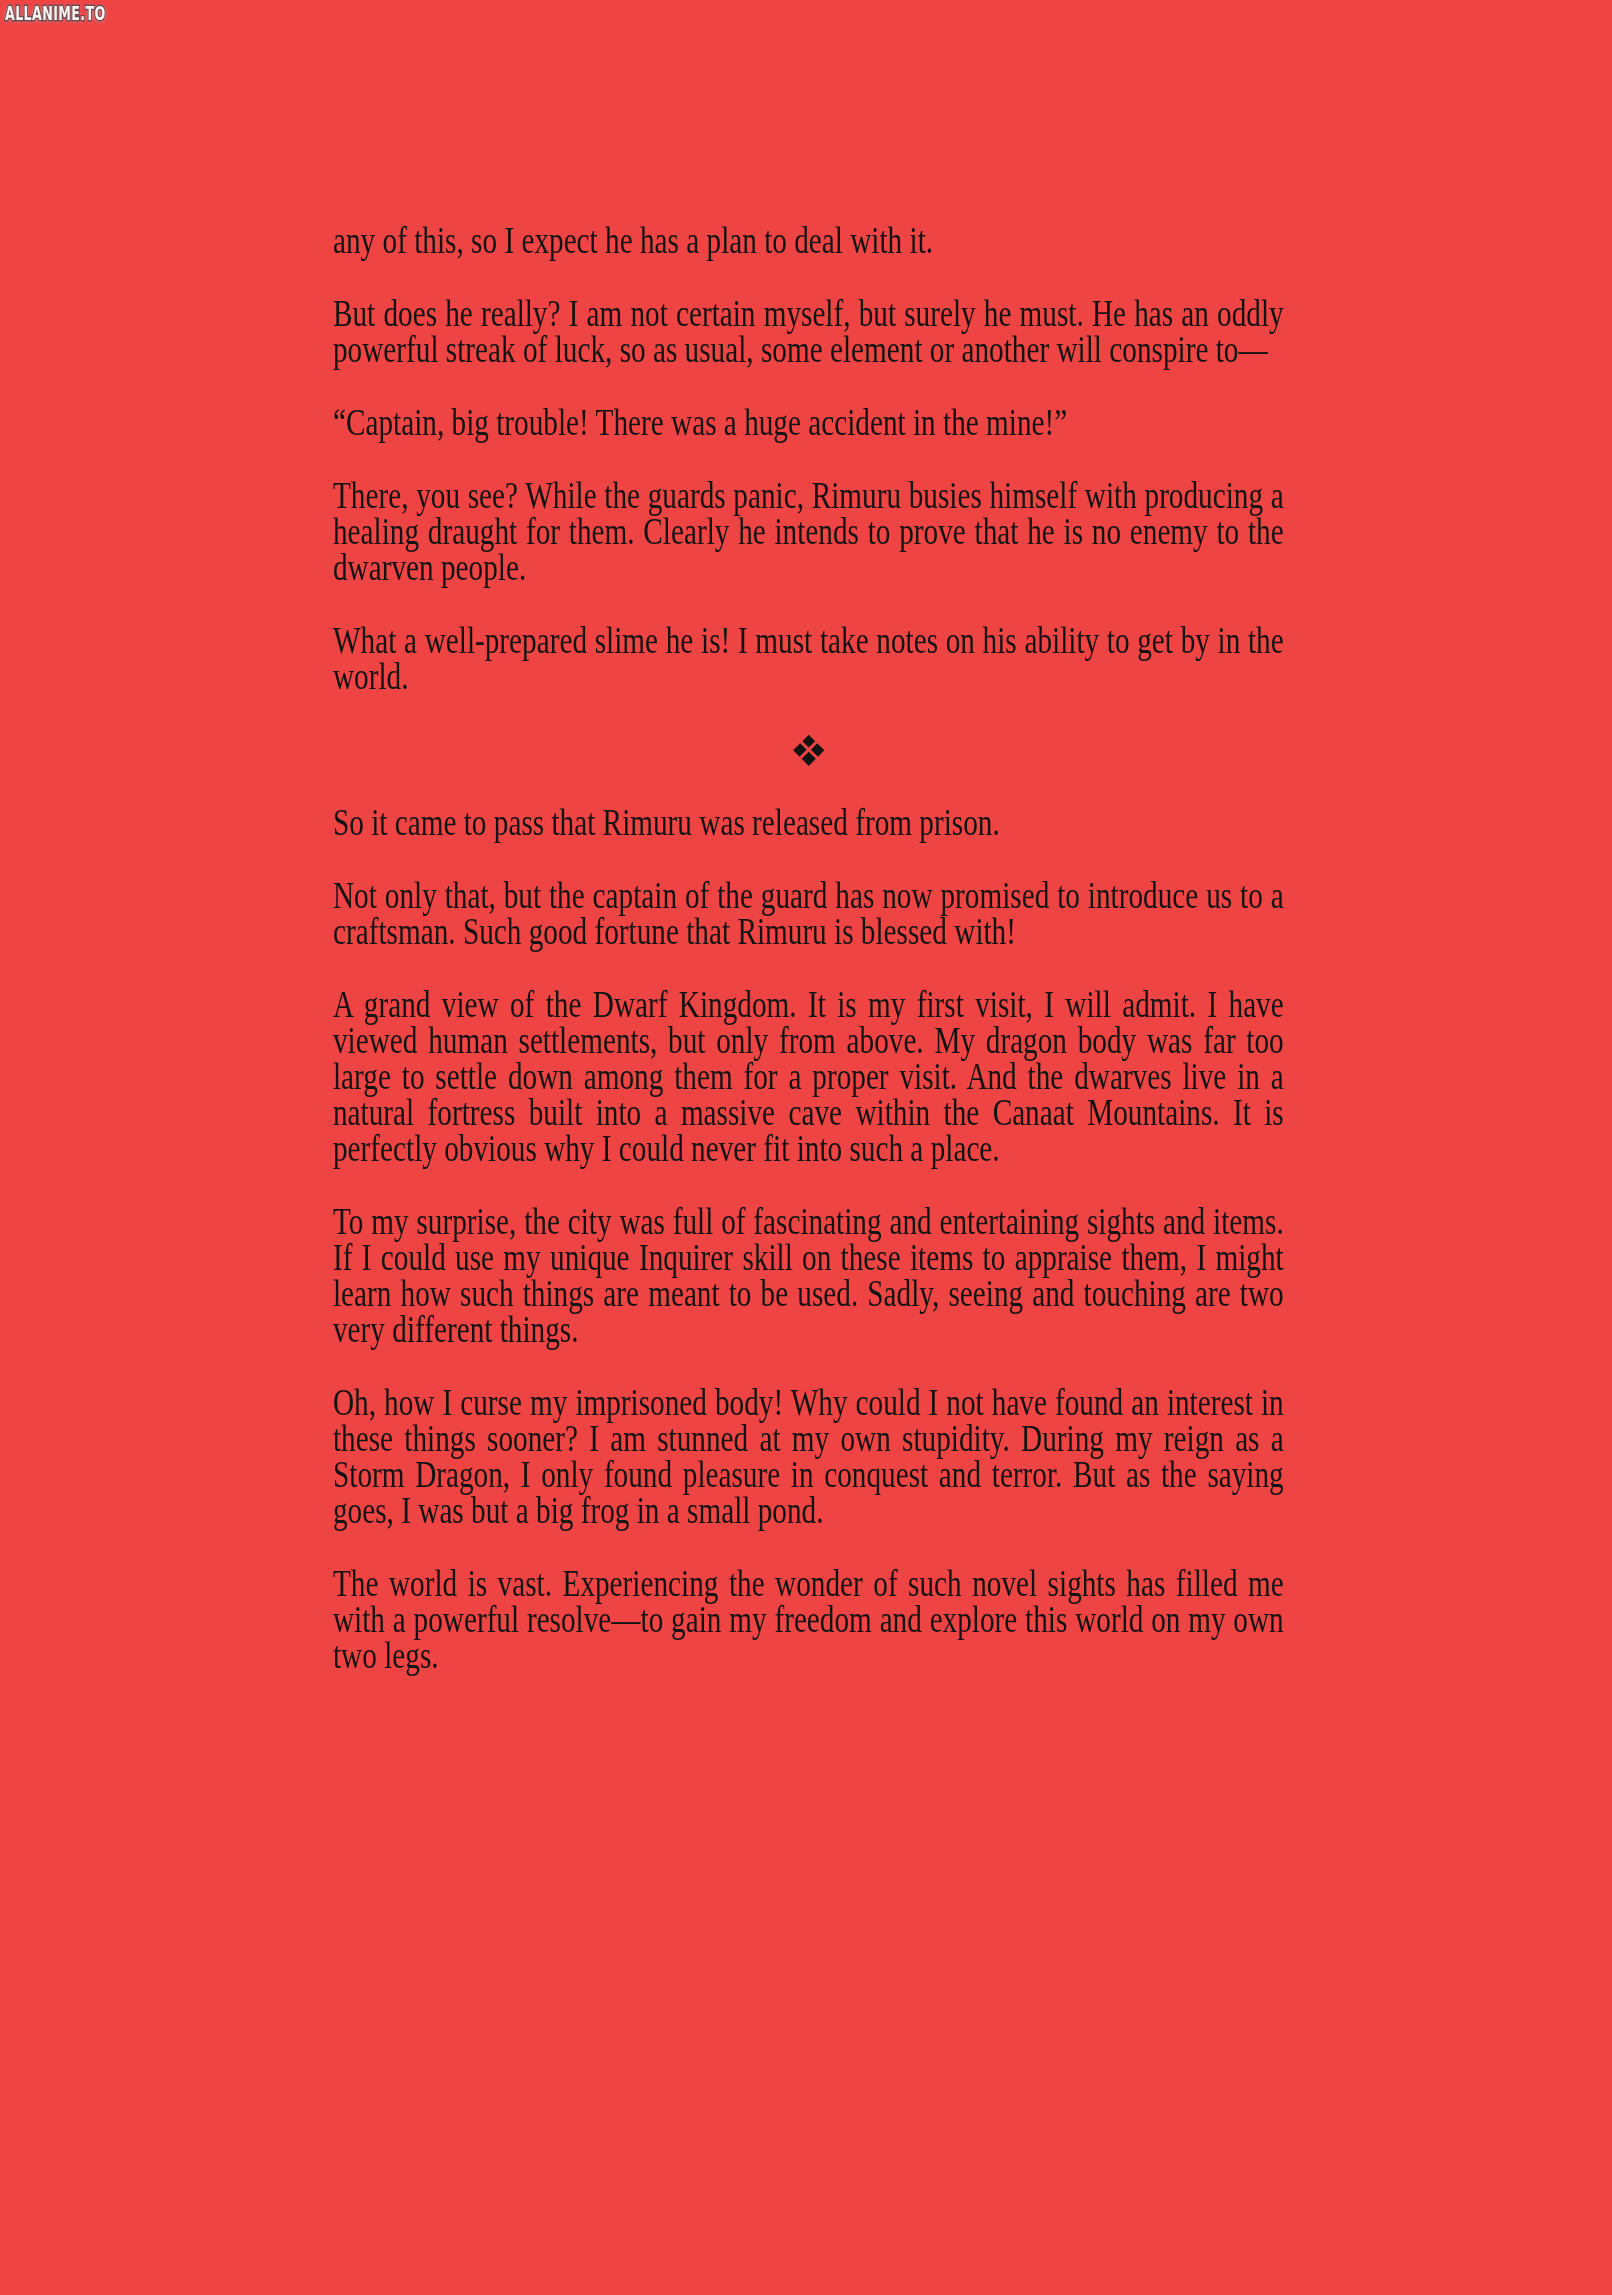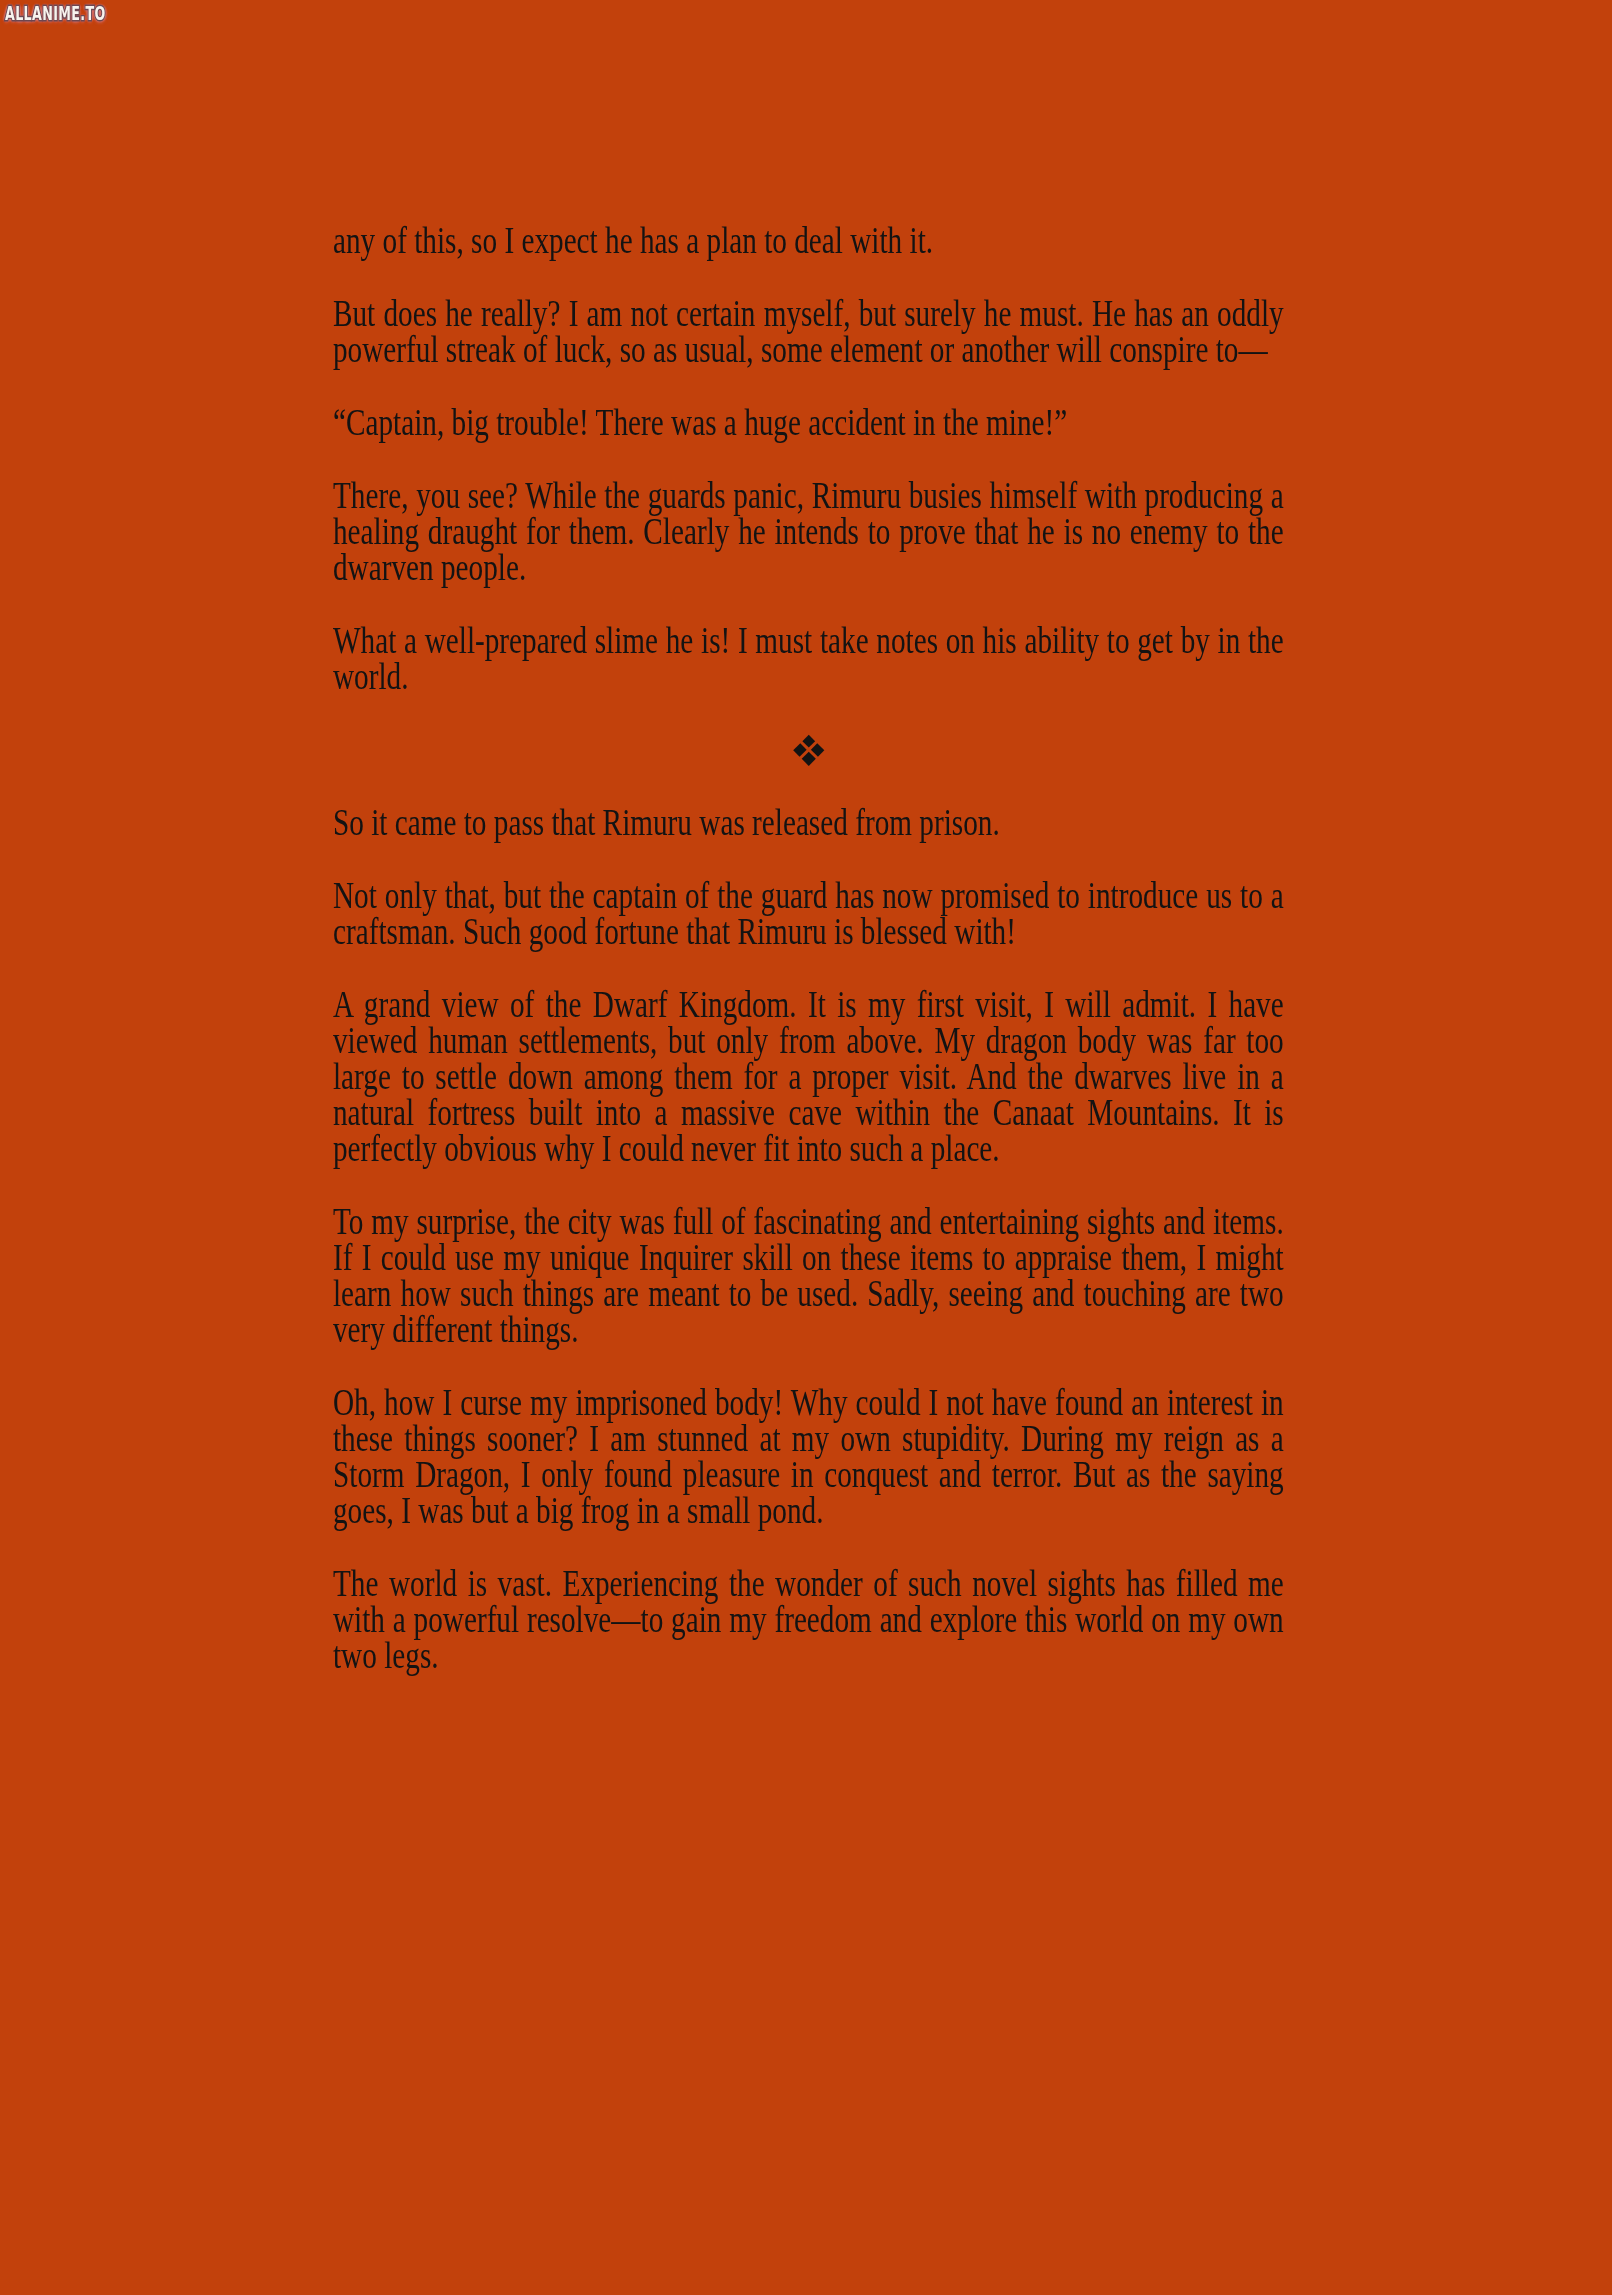--- a/index.html
+++ b/index.html
@@ -9,21 +9,21 @@
   body {
     width: 1612px;
     height: 2295px;
     background: #ffffff;
     position: relative;
     overflow: hidden;
   }
   .page {
     position: absolute;
     inset: 0;
-    background: #c2410c;
+    background: #ef4444;
   }
 
   
   .watermark {
     position: absolute;
     left: 4.7px;
     top: 2.8px;
     font-family: "DejaVu Sans", sans-serif;
     font-weight: bold;
     font-size: 18.7px;

